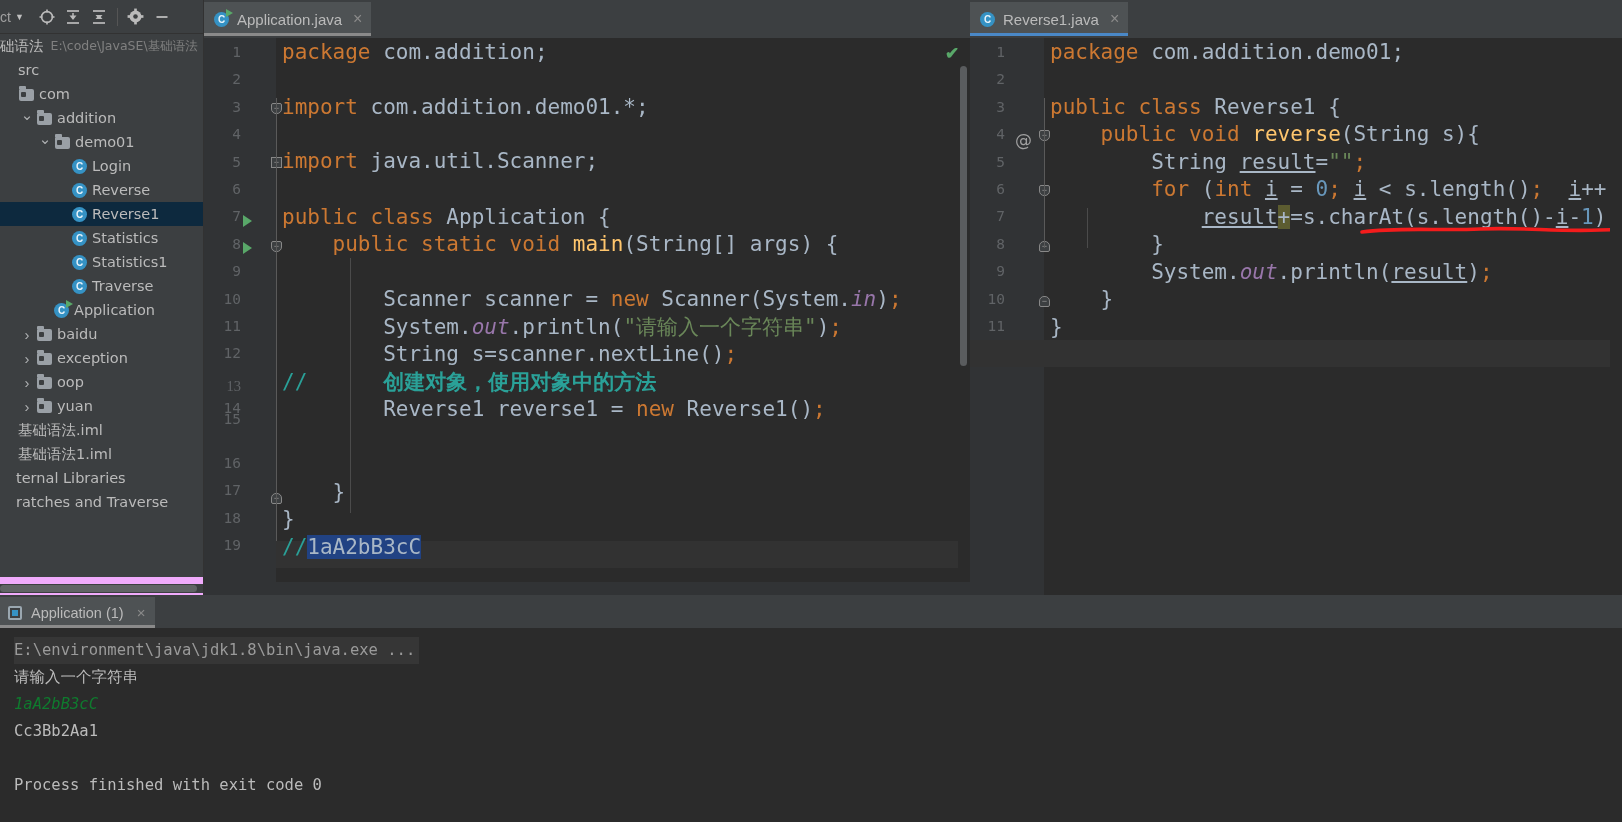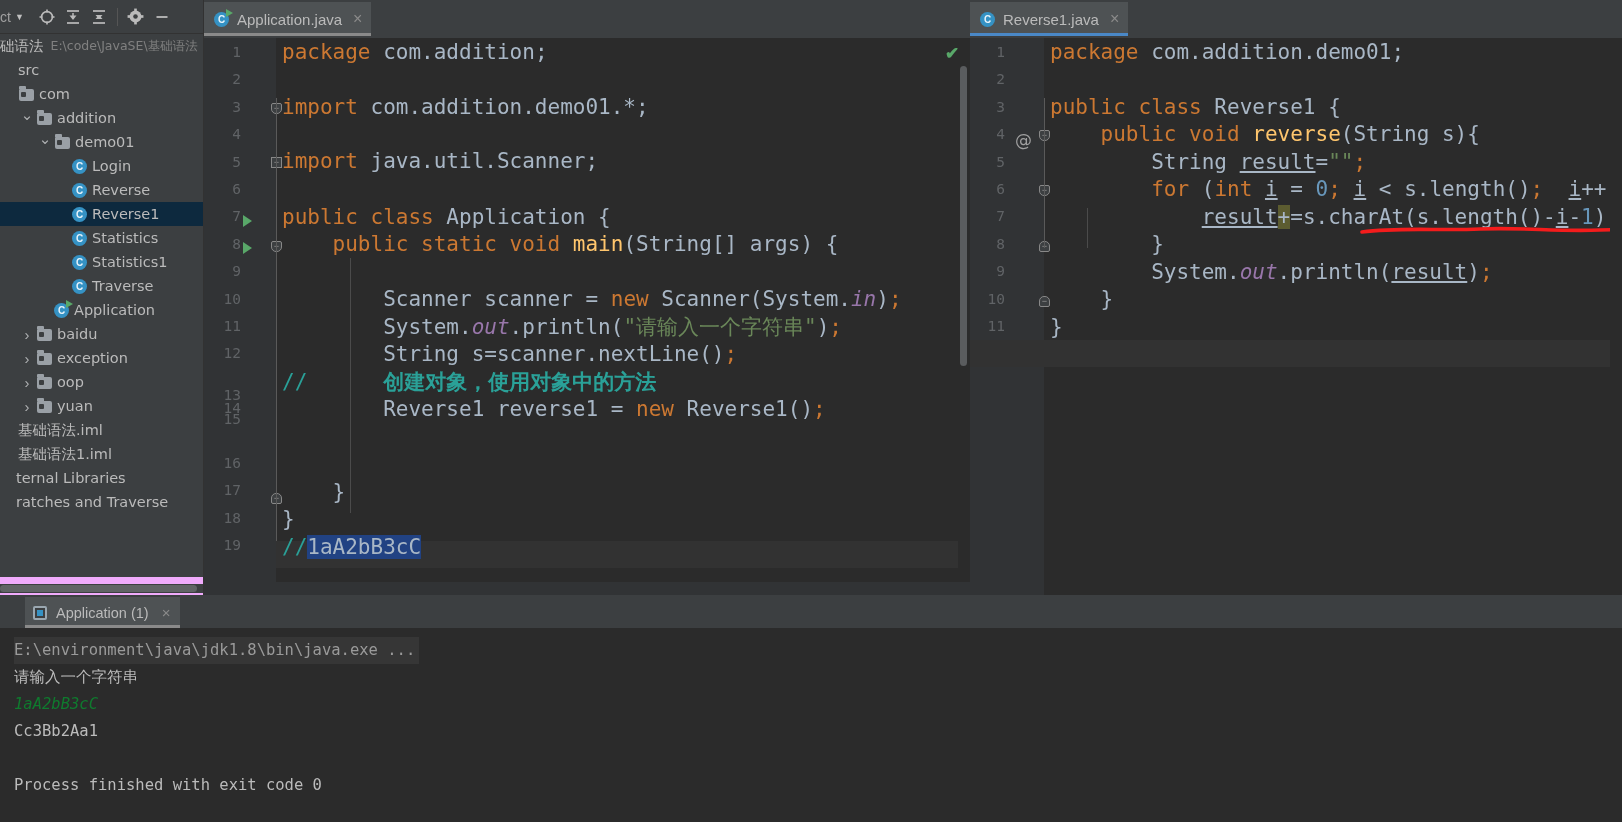--- a/index.html
+++ b/index.html
@@ -162,21 +162,21 @@
   #console-panel {
     position: absolute; left: 0; top: 595px; width: 1622px; height: 227px;
     background: #3c3f41;
   }
   #console-tabbar {
     position: absolute; left: 0; top: 2px; width: 1622px; height: 31px;
     background: #3c3f41;
   }
   #console-tab {
     position: absolute; left: 0; top: 0; height: 31px; display: flex;
-    align-items: center; padding: 0 10px 0 8px; background: #4e5254; margin-left: 25px;
+    align-items: center; padding: 0 10px 0 8px; background: #4e5254;
   }
   #console-tab .ctext { color: #bbbbbb; font-size: 14.5px; margin-left: 9px; }
   #console-tab .cclose { color: #8b8b8b; font-size: 15px; margin-left: 13px; }
   #console-tab-underline {
     position: absolute; left: 0; bottom: 0; height: 3px; width: 100%; background: #8a8a8a;
   }
   .run-ico {
     width: 14px; height: 14px; border: 2px solid #9aa7b0; border-radius: 2px;
     position: relative; background: #3c3f41;
   }
@@ -423,21 +423,21 @@
           <div class="lnum" style="top: 54.8px;">3</div>
           <div class="lnum" style="top: 82.2px;">4</div>
           <div class="lnum" style="top: 109.6px;">5</div>
           <div class="lnum" style="top: 137px;">6</div>
           <div class="lnum" style="top: 164.4px;">7</div>
           <div class="lnum" style="top: 191.8px;">8</div>
           <div class="lnum" style="top: 219.2px;">9</div>
           <div class="lnum" style="top: 246.6px;">10</div>
           <div class="lnum" style="top: 274px;">11</div>
           <div class="lnum" style="top: 301.4px;">12</div>
-          <div class="lnum" style="top: 343px;">13</div>
+          <div class="lnum" style="top: 334px; font-family: Liberation Serif, serif;">13</div>
           <div class="lnum" style="top: 356.2px;">14</div>
           <div class="lnum" style="top: 367px;">15</div>
           <div class="lnum" style="top: 411px;">16</div>
           <div class="lnum" style="top: 438.4px;">17</div>
           <div class="lnum" style="top: 465.8px;">18</div>
           <div class="lnum" style="top: 493.2px;">19</div>
         </div>
 
       <div class="runarrow" style="left:39px; top:177px;"></div>
       <div class="runarrow" style="left:39px; top:204px;"></div>

